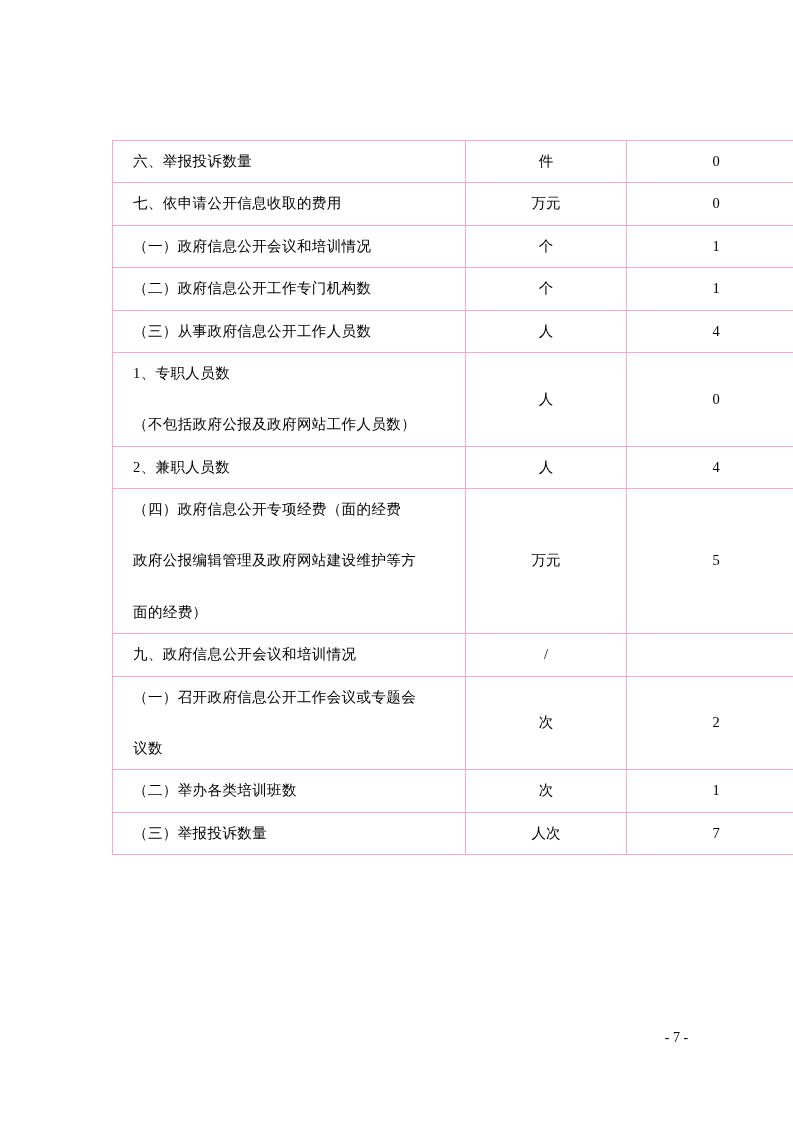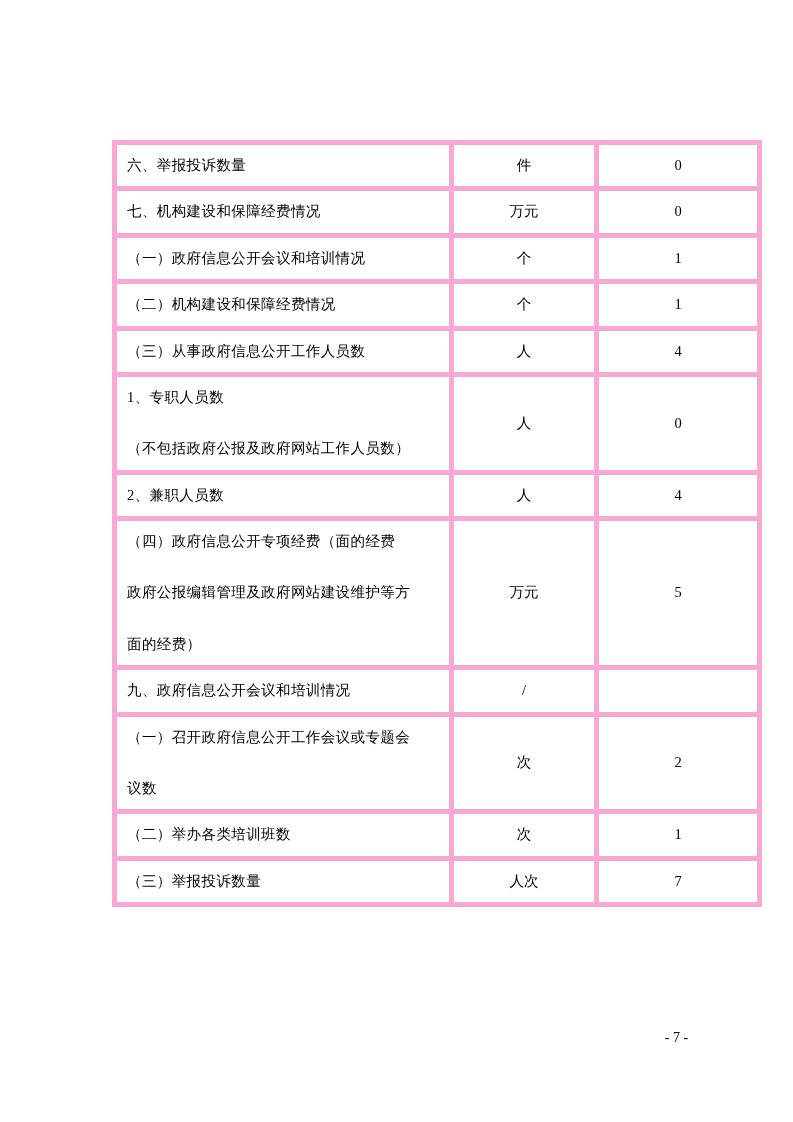--- a/index.html
+++ b/index.html
@@ -24,24 +24,24 @@
   }
   .doc-table {
     position: absolute;
     left: 112px;
     top: 140px;
     width: 572px;
     border-collapse: collapse;
     table-layout: fixed;
   }
   .doc-table td {
-    border: 5px solid #f9a8d4;
+    border: 1px solid #f9a8d4;
     font-size: 14.5px;
     line-height: 1.75;
-    padding: 8px 10px;
+    padding: 8px 20px;
     vertical-align: middle;
     font-family: "Liberation Serif", "DejaVu Serif", serif;
   }
   .col-label { width: 312px; text-align: left; }
   .col-unit  { width: 120px; text-align: center; }
   .col-value { width: 138px; text-align: center; }
 
   .cell-label { letter-spacing: 0.4px; }
   .cell-label p {
     margin: 0;
@@ -77,38 +77,38 @@
       <tr>
         <td class="col-label cell-label">
           <p>六、举报投诉数量</p>
         </td>
         <td class="col-unit">件</td>
         <td class="col-value">0</td>
       </tr>
 
       <tr>
         <td class="col-label cell-label">
-          <p>七、机构建设和保障经费情况</p>
+          <p>七、依申请公开信息收取的费用</p>
         </td>
         <td class="col-unit">万元</td>
         <td class="col-value">0</td>
       </tr>
 
 
       <tr>
         <td class="col-label cell-label">
           <p>（一）政府信息公开会议和培训情况</p>
         </td>
         <td class="col-unit">个</td>
         <td class="col-value">1</td>
       </tr>
 
       <tr>
         <td class="col-label cell-label">
-          <p>（二）机构建设和保障经费情况</p>
+          <p>（二）政府信息公开工作专门机构数</p>
         </td>
         <td class="col-unit">个</td>
         <td class="col-value">1</td>
       </tr>
 
       <tr>
         <td class="col-label cell-label">
           <p>（三）从事政府信息公开工作人员数</p>
         </td>
         <td class="col-unit">人</td>

